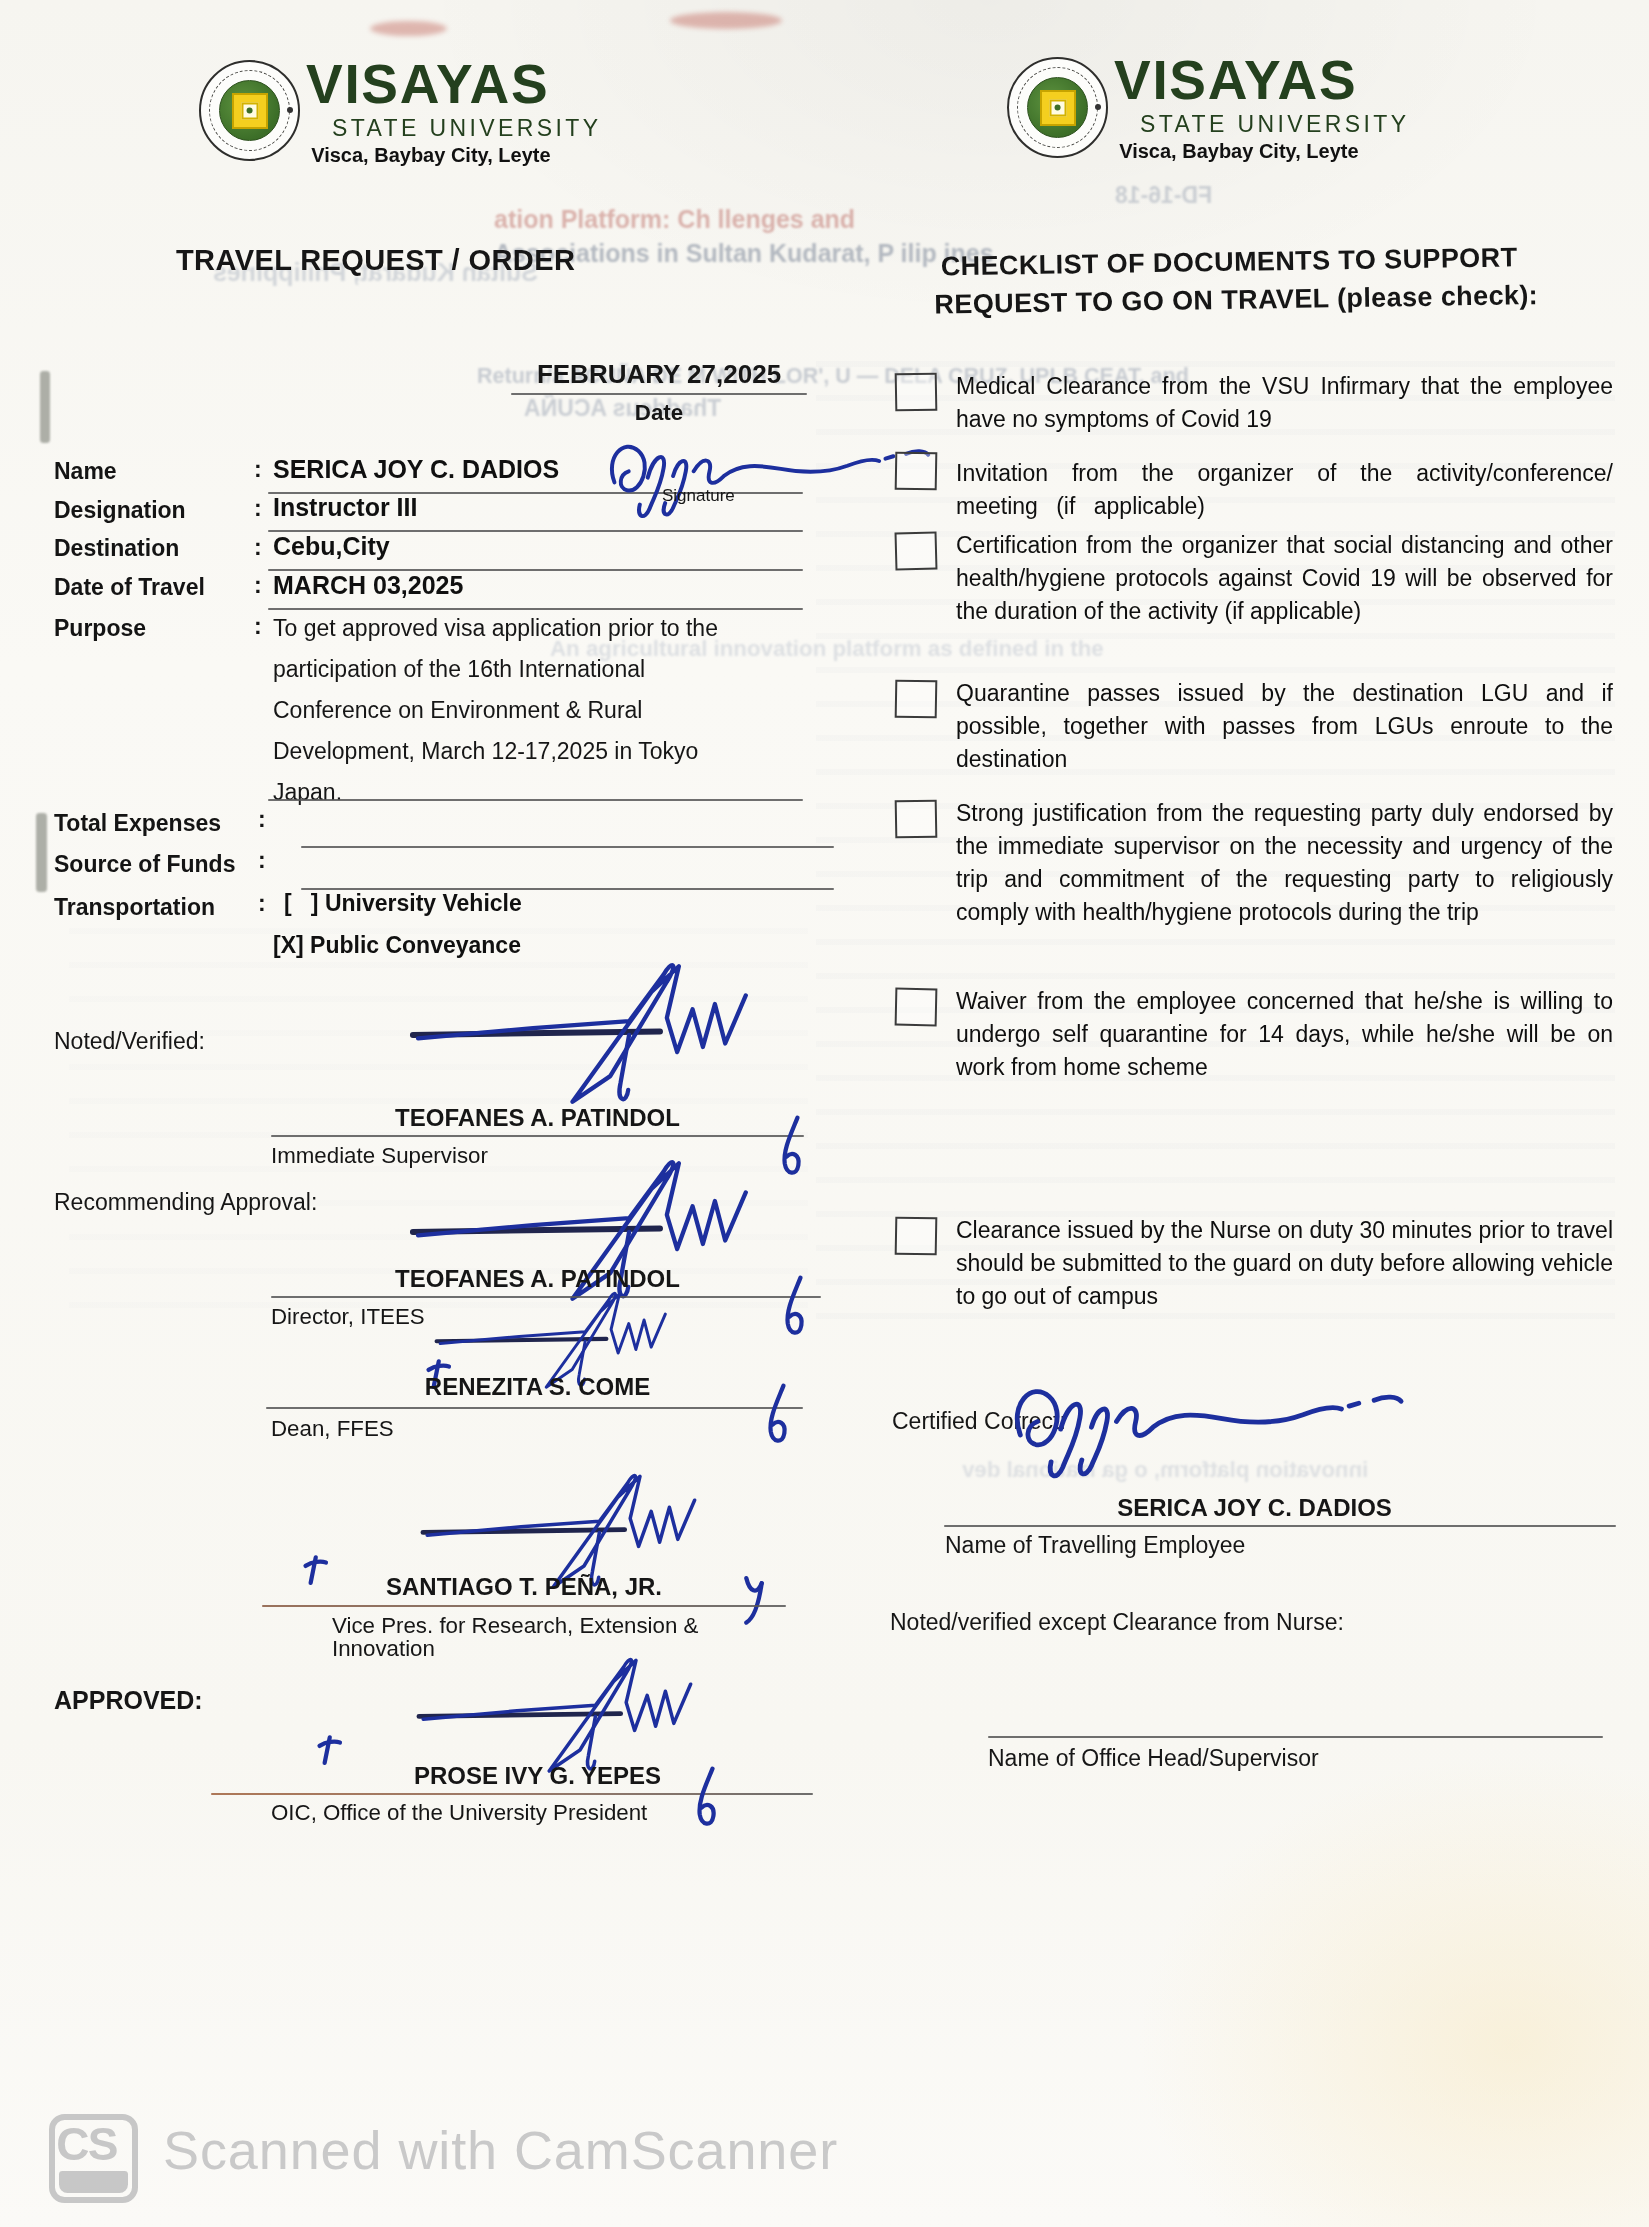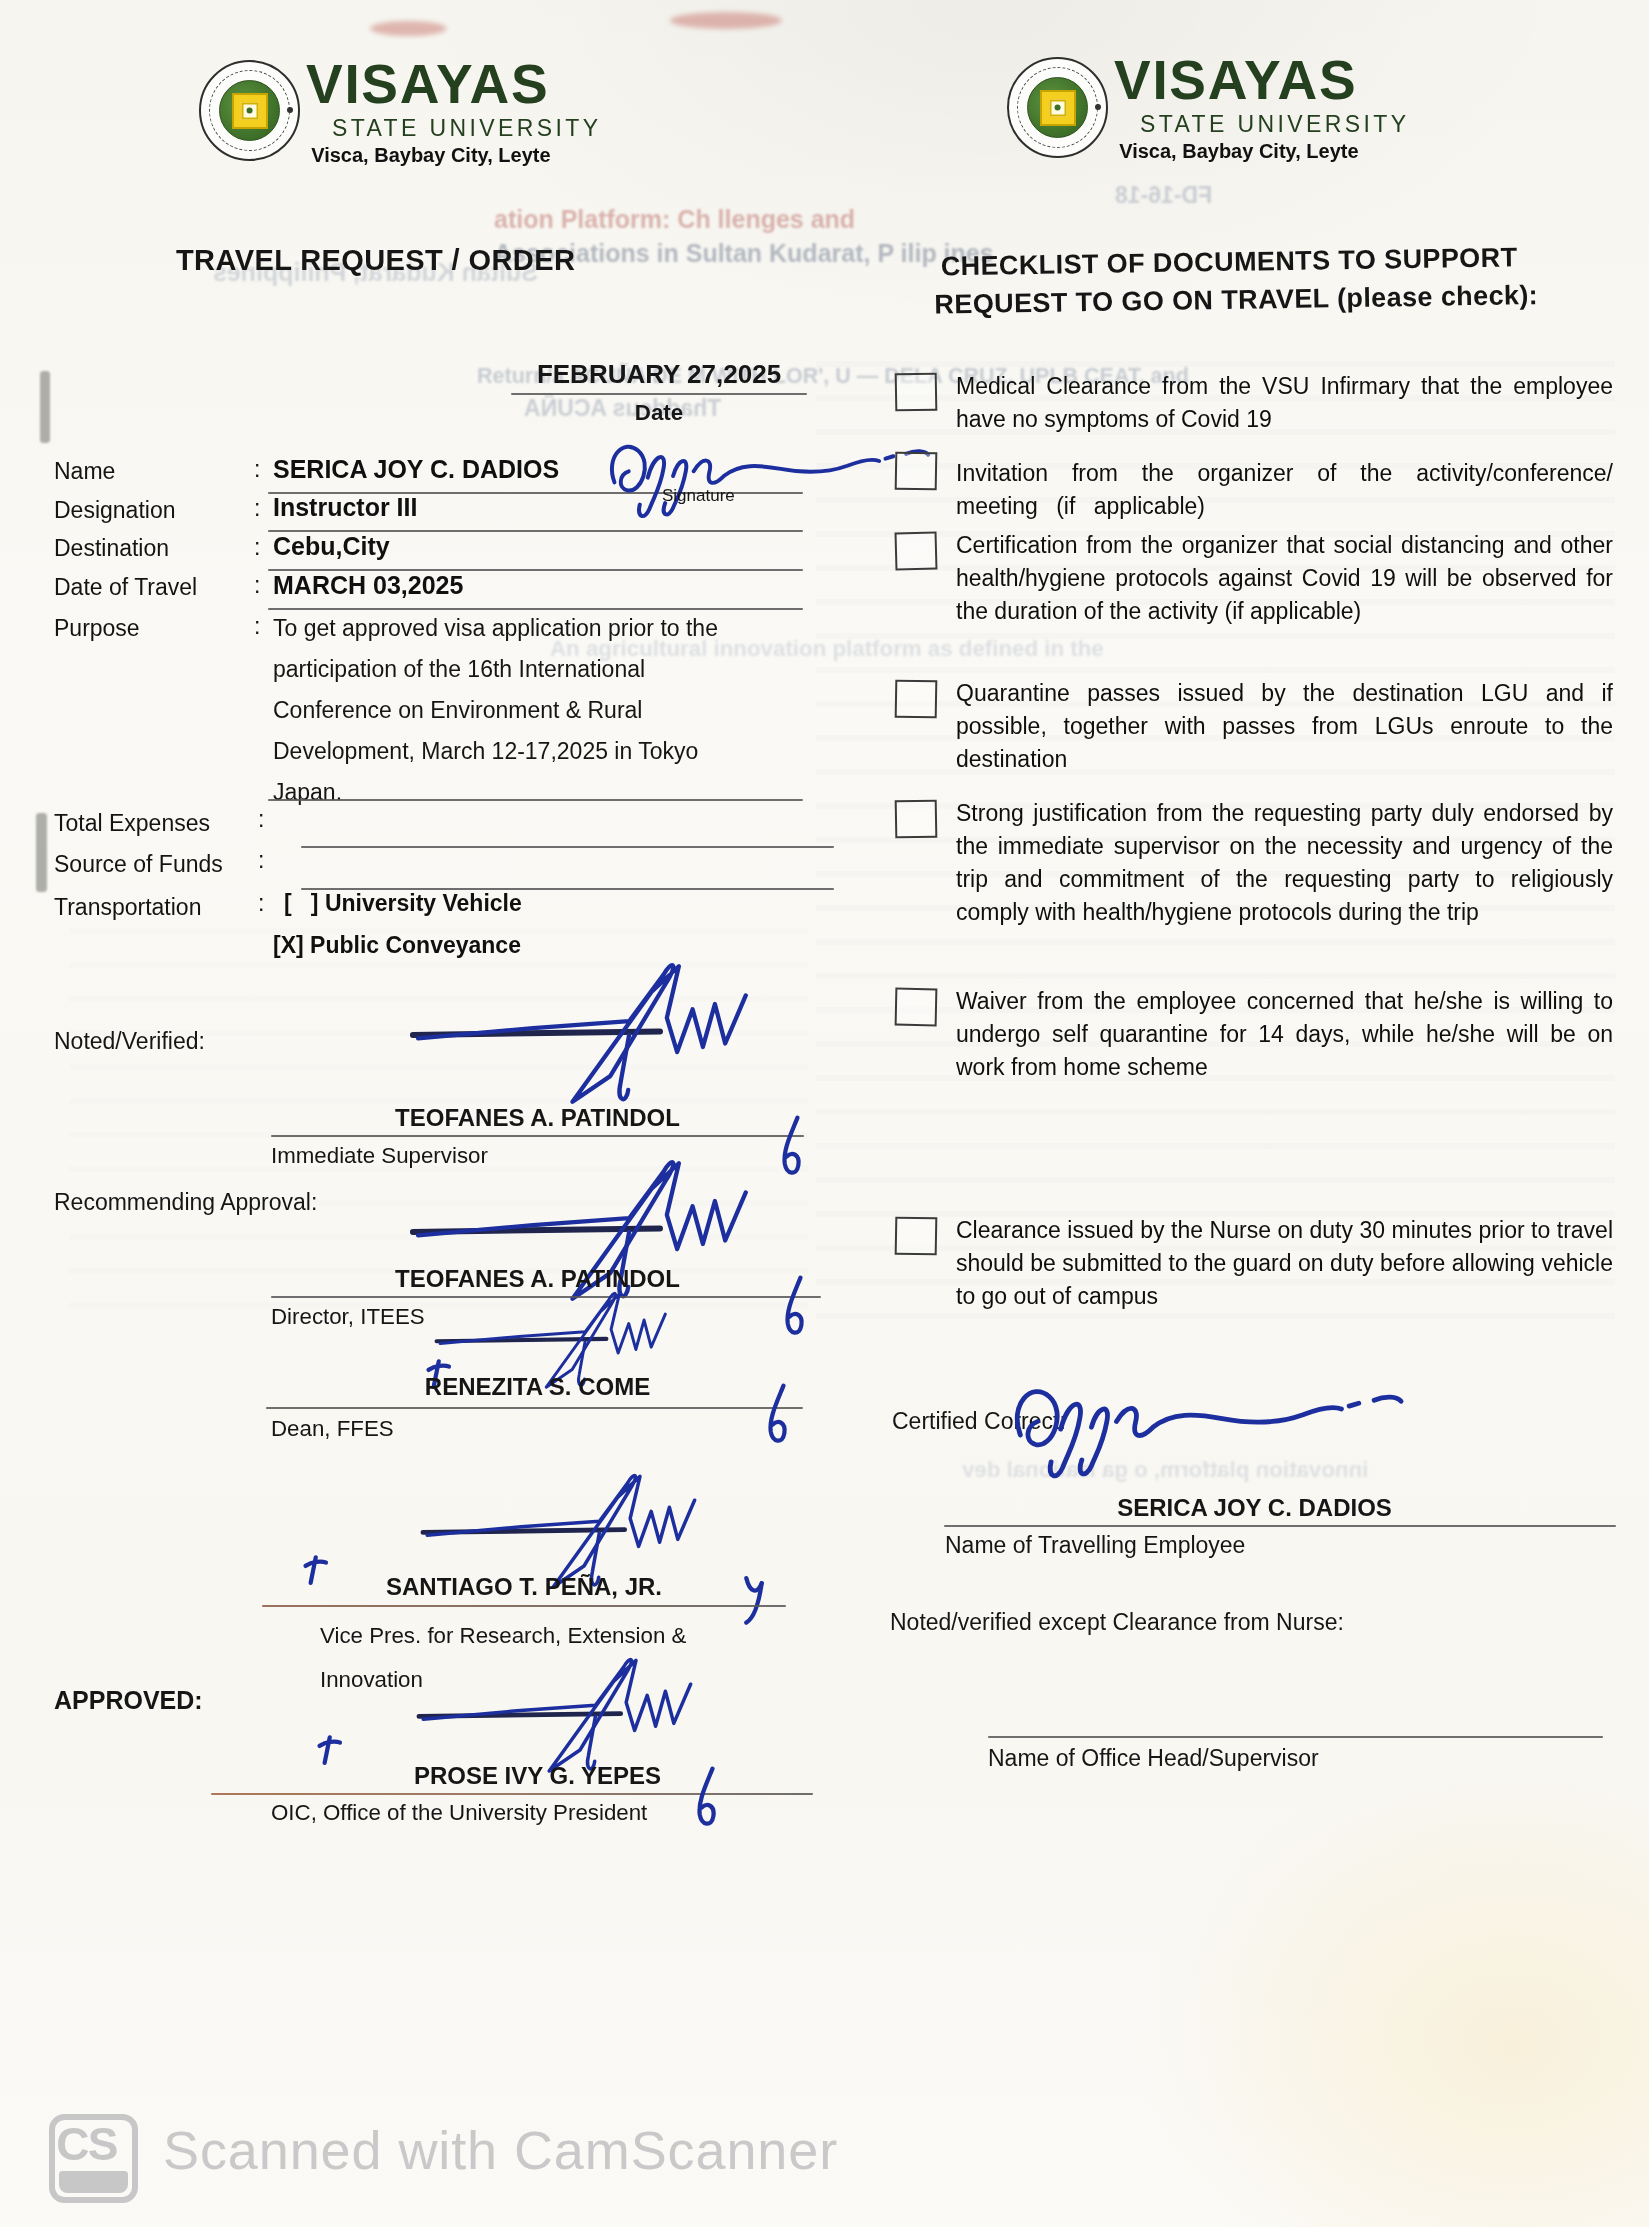--- a/index.html
+++ b/index.html
@@ -4,21 +4,21 @@
 <style>
   html,body{margin:0;padding:0;background:#e8e8e8;}
   #page{position:relative;width:1650px;height:2227px;overflow:hidden;
         background:
           radial-gradient(533px 412px at 1512px 2045px, rgba(247,233,196,.55), rgba(247,233,196,0) 70%),
           radial-gradient(773px 430px at 60% 0px, rgba(0,0,0,.035), rgba(0,0,0,0) 75%),
           linear-gradient(180deg,#f6f5f0 0%,#faf9f5 30%,#f8f7f2 78%,#fbfaf7 100%);
         font-family:"Liberation Sans","DejaVu Sans",sans-serif;color:#161616;}
   .abs{position:absolute;}
   .underline{position:absolute;height:1.7px;background:#565656;opacity:.85;border-radius:0.9px;}
-  .lbl{font-size:23px;font-weight:400;color:#141414;}
+  .lbl{font-size:23px;font-weight:700;color:#141414;}
   .val{font-size:25px;font-weight:700;color:#101010;white-space:pre-wrap;}
   .sec-label{font-size:23px;font-weight:400;}
   .sig-name{font-size:24px;font-weight:700;text-align:center;}
   .sig-title{font-size:22.3px;font-weight:400;text-align:left;}
   .chk-item{position:absolute;left:895px;display:flex;align-items:flex-start;width:718px;}
   .chk-box{width:38px;height:34px;border:2.6px solid #3b3b3b;flex:0 0 auto;margin-right:19px;margin-top:2.6px;background:rgba(255,255,255,.35);}
   .chk-text{font-size:23px;line-height:33px;text-align:justify;width:657px;color:#0f0f0f;}
   .bleed{position:absolute;white-space:nowrap;filter:blur(1.1px);font-weight:700;pointer-events:none;}
   .mirror{transform:scaleX(-1);}
   .seal{position:absolute;width:101px;height:101px;border-radius:50%;background:#fdfdfb;border:2.6px solid #2e2e2c;box-sizing:border-box;}
@@ -216,21 +216,21 @@
       <use href="#sig-angular"></use>
     </svg>
   <svg class="sig" style="left:302px;top:1554px;width:27.5px;height:34px;" viewBox="0 0 32 40">
       <use href="#glyph-t"></use>
     </svg>
   <div class="abs sig-name" style="left:262px;top:1573px;width:524px;">SANTIAGO T. PEÑA, JR.</div>
   <svg class="sig" style="left:741px;top:1573px;width:26px;height:53px;" viewBox="0 0 30 62">
       <use href="#glyph-y"></use>
     </svg>
   <div class="underline" style="left:262px;top:1605px;width:524px;background:linear-gradient(90deg,#8a5b42,#565656);"></div>
-  <div class="abs sig-title" style="left:320px;top:1614px;width:412px;line-height:44px;">Vice Pres. for Research, Extension &amp; Innovation</div>
+  <div class="abs sig-title" style="left:332px;top:1614px;width:412px;line-height:23px;">Vice Pres. for Research, Extension &amp; Innovation</div>
 
   <div class="abs" style="left:54px;top:1686px;font-size:25px;font-weight:700;">APPROVED:</div>
   <svg class="sig" style="left:370px;top:1652px;width:378px;height:133px;" viewBox="0 0 420 190">
       <use href="#sig-angular"></use>
     </svg>
   <svg class="sig" style="left:316px;top:1734px;width:27.5px;height:34px;" viewBox="0 0 32 40">
       <use href="#glyph-t"></use>
     </svg>
   <div class="abs sig-name" style="left:271px;top:1762px;width:533px;">PROSE IVY G. YEPES</div>
   <div class="underline" style="left:211px;top:1793px;width:602px;background:linear-gradient(90deg,#a0613c,#8a6450,#555);"></div>

